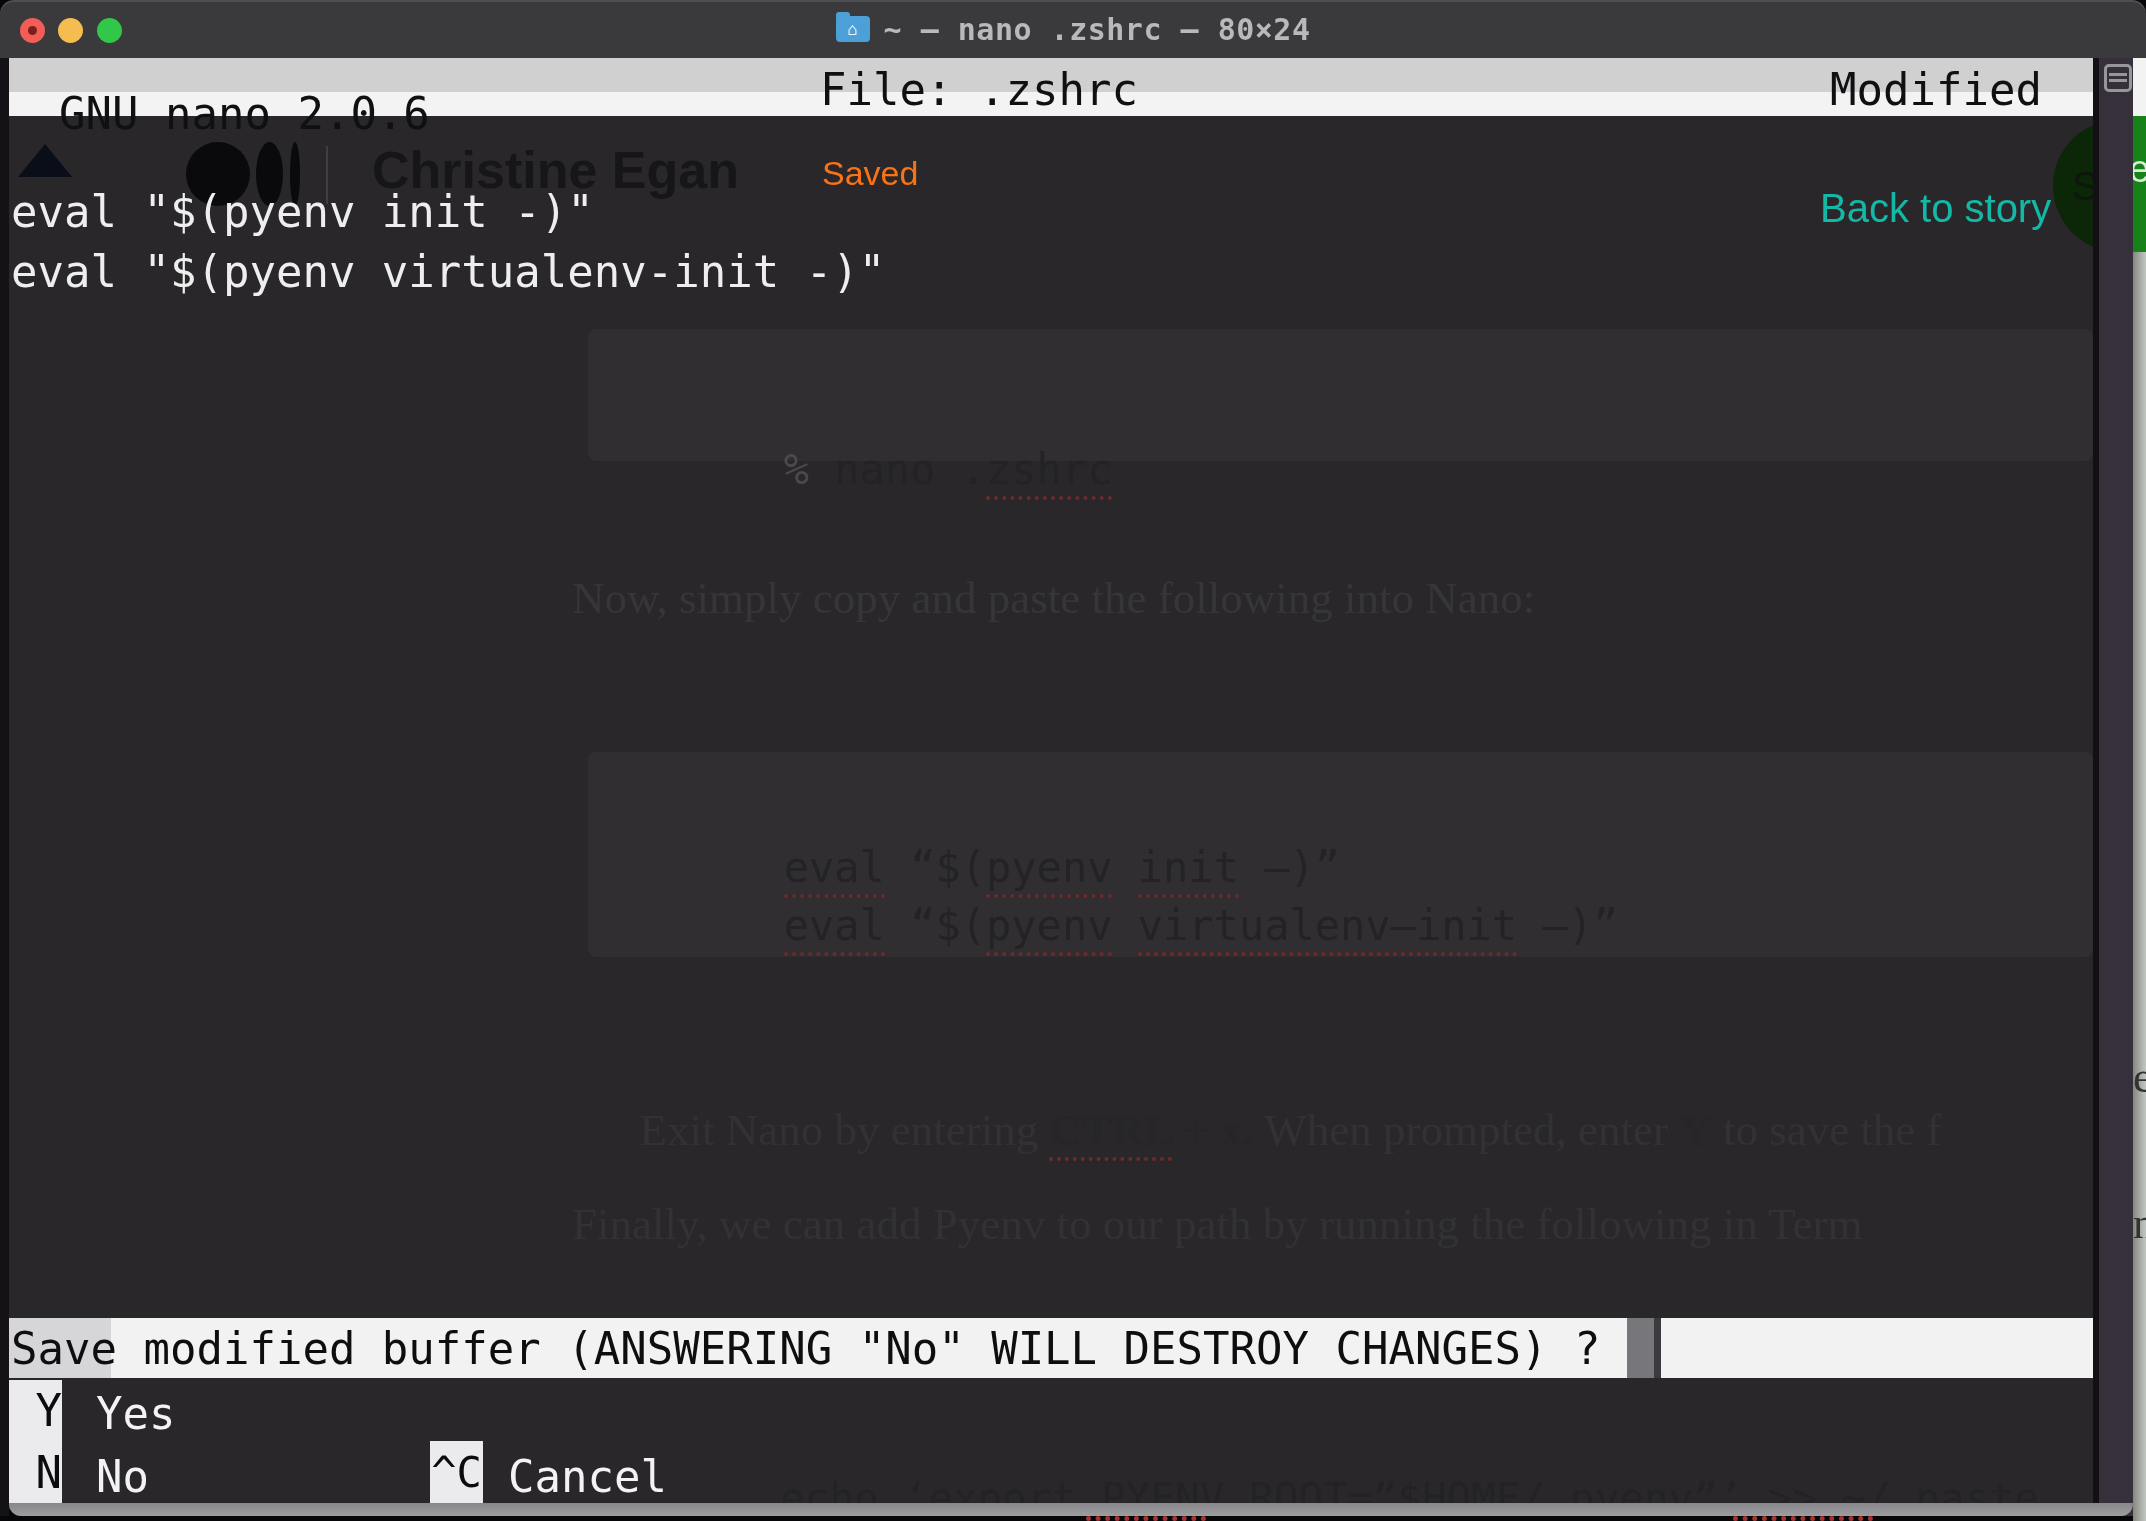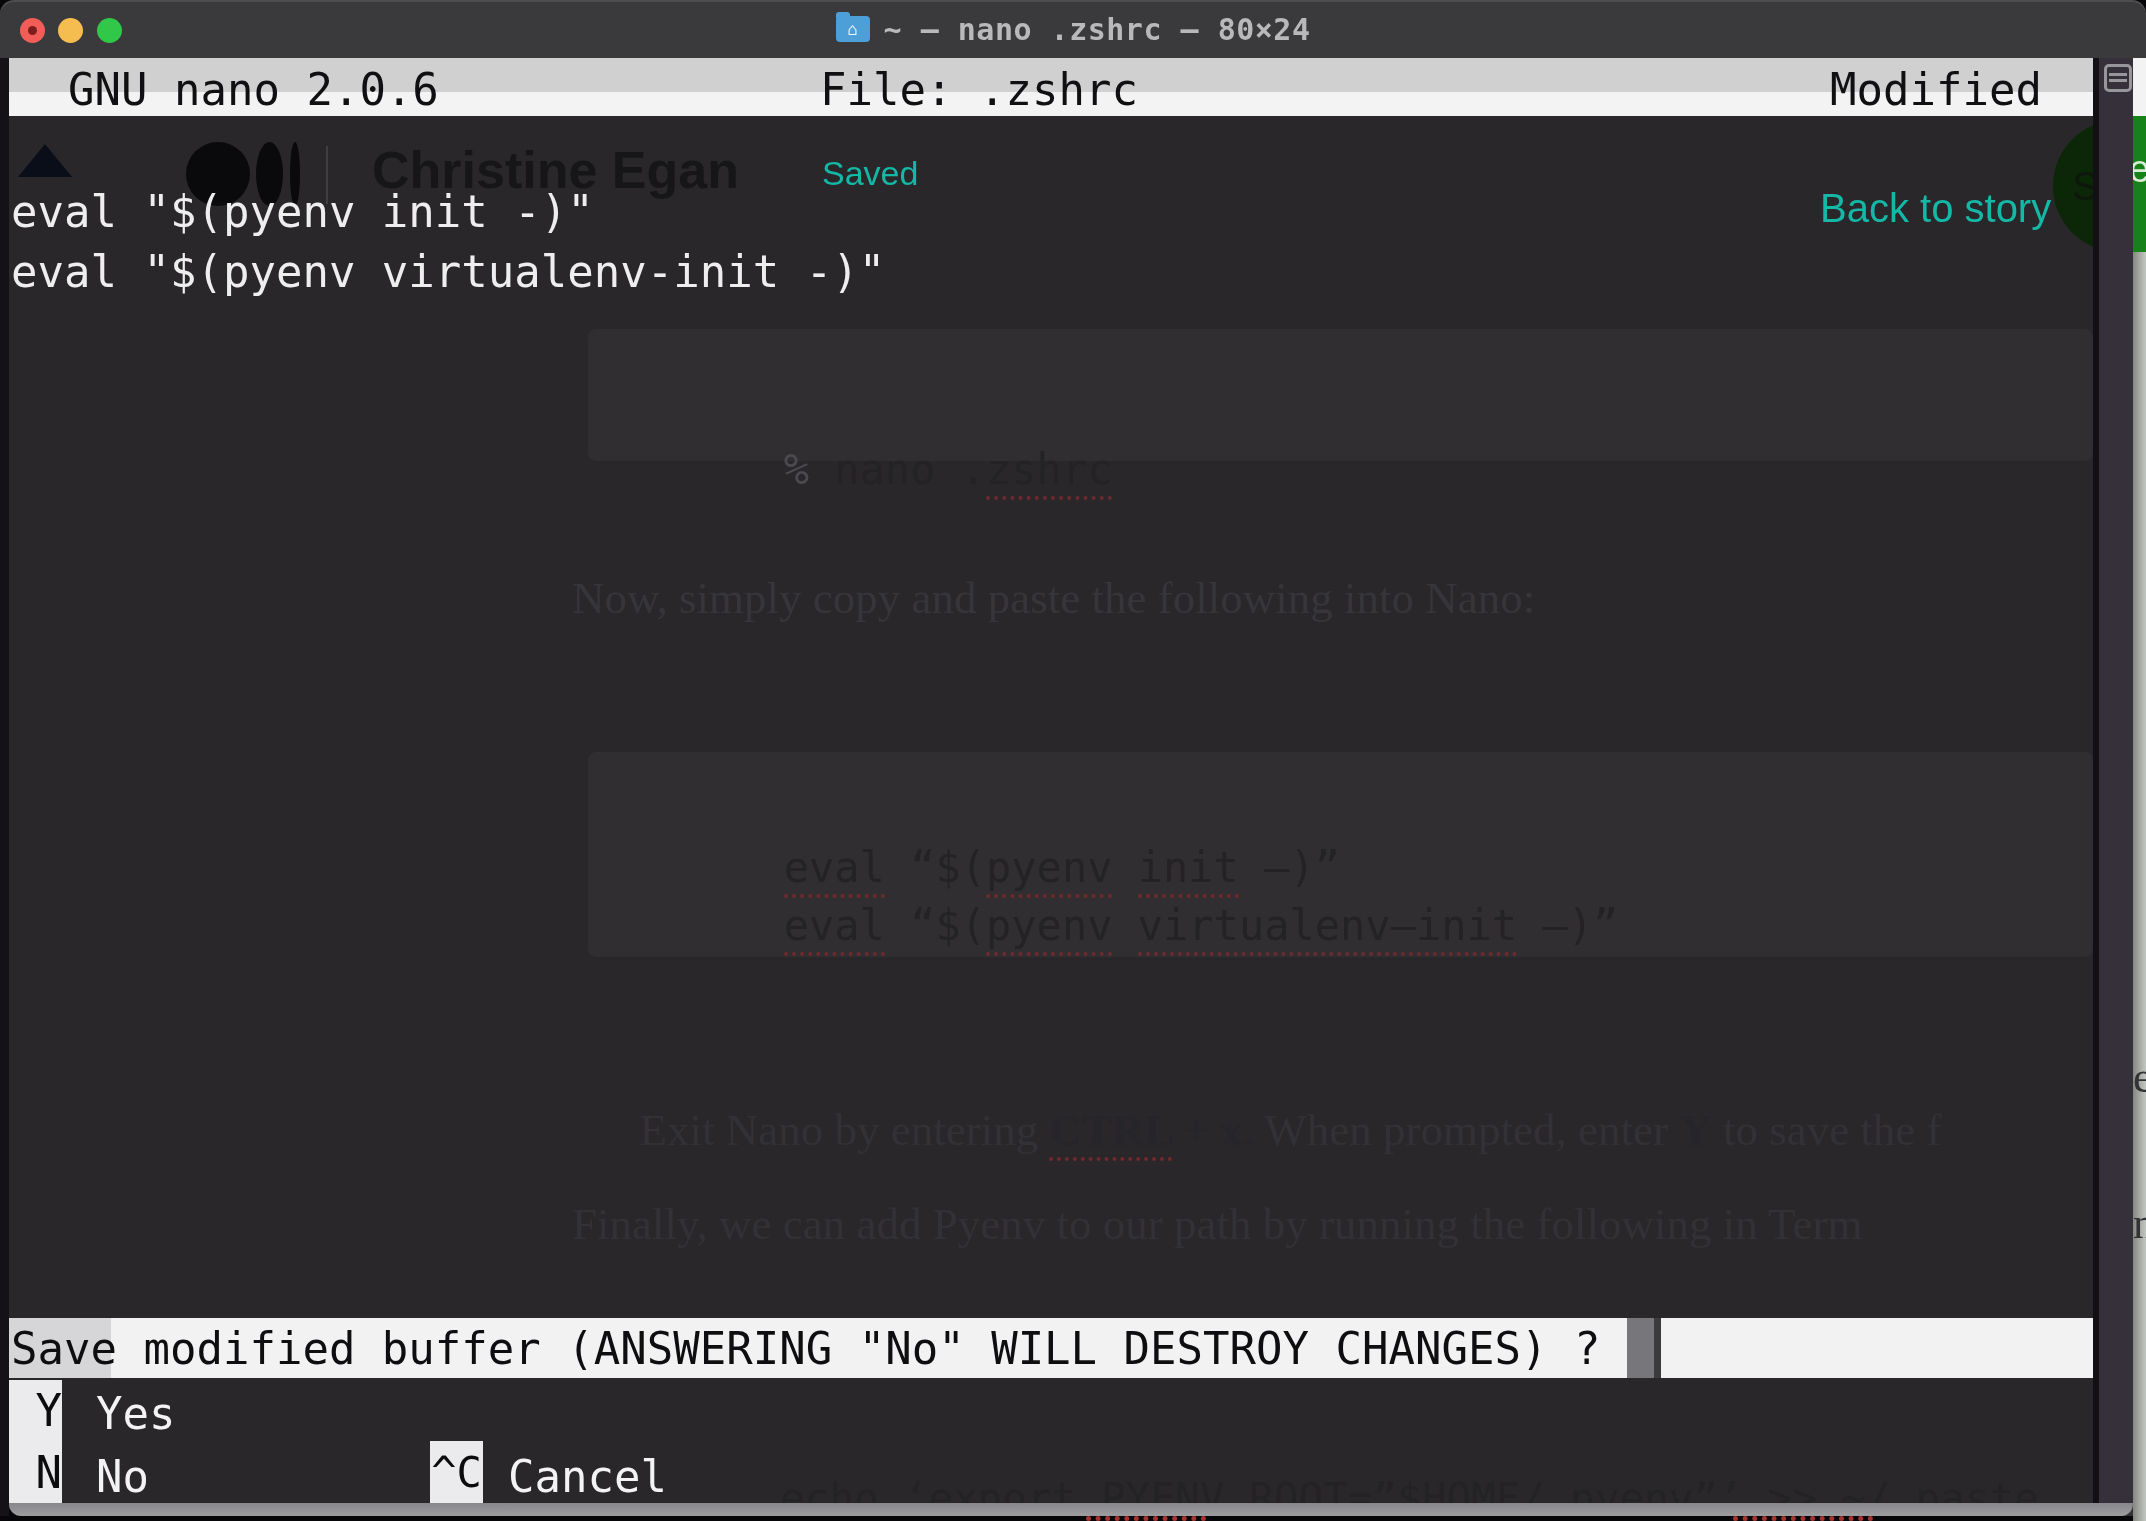--- a/index.html
+++ b/index.html
@@ -68,21 +68,21 @@
 <div class="screen">
 
   <div class="abs page">
     <div class="abs" style="left:177px;top:78px;width:130px;height:64px;">
       <div class="abs" style="left:0;top:0;width:64px;height:64px;border-radius:50%;background:#0a0a0c;"></div>
       <div class="abs" style="left:70px;top:0;width:27px;height:64px;border-radius:50%;background:#0a0a0c;"></div>
       <div class="abs" style="left:104px;top:0;width:10px;height:64px;border-radius:50%;background:#0a0a0c;"></div>
     </div>
     <div class="abs" style="left:317px;top:82px;width:2px;height:58px;background:#3f3f43;"></div>
     <div class="abs psans" style="left:363px;top:76px;font-size:52px;font-weight:bold;color:#161619;">Christine Egan</div>
-    <div class="abs psans" style="left:813px;top:90px;font-size:34px;color:#14b8a6;">Saved</div>
+    <div class="abs psans" style="left:813px;top:90px;font-size:34px;color:#f97316;">Saved</div>
     <div class="abs psans dimtext" style="left:1811px;top:82px;font-size:40px;">Back to story</div>
     <div class="abs pill" style="left:2044px;top:56px;width:78px;height:132px;">
       <span>Sa</span>
     </div>
     <div class="abs tri" style="left:9px;top:80px;"></div>
 
     <div class="abs codeblock" style="left:579px;top:265px;width:1505px;height:132px;"></div>
     <div class="abs pmono" style="left:623px;top:332px;">
       <span style="color:#4a4a4e;">% </span><span>nano .</span><span class="du">zshrc</span>
     </div>
@@ -113,21 +113,21 @@
 
   <div class="abs titlebar">
     <div class="tl tl-red"></div>
     <div class="tl tl-yellow"></div>
     <div class="tl tl-green"></div>
     <div class="folder">⌂</div>
     <div class="title-text">~ — nano .zshrc — 80×24</div>
   </div>
 
   <div class="abs nanohdr">
-    <span style="left:59px;">GNU nano 2.0.6</span>
+    <span style="left:50px;margin-top:24px;">GNU nano 2.0.6</span>
     <span style="left:811px;">File: .zshrc</span>
     <span style="right:51px;">Modified</span>
   </div>
 
   <div class="abs term" style="left:11px;top:186px;">eval "$(pyenv init -)"</div>
   <div class="abs term" style="left:11px;top:246px;">eval "$(pyenv virtualenv-init -)"</div>
 
   <div class="abs promptbar">
     <div class="seg1">
       <div class="lead"></div>

